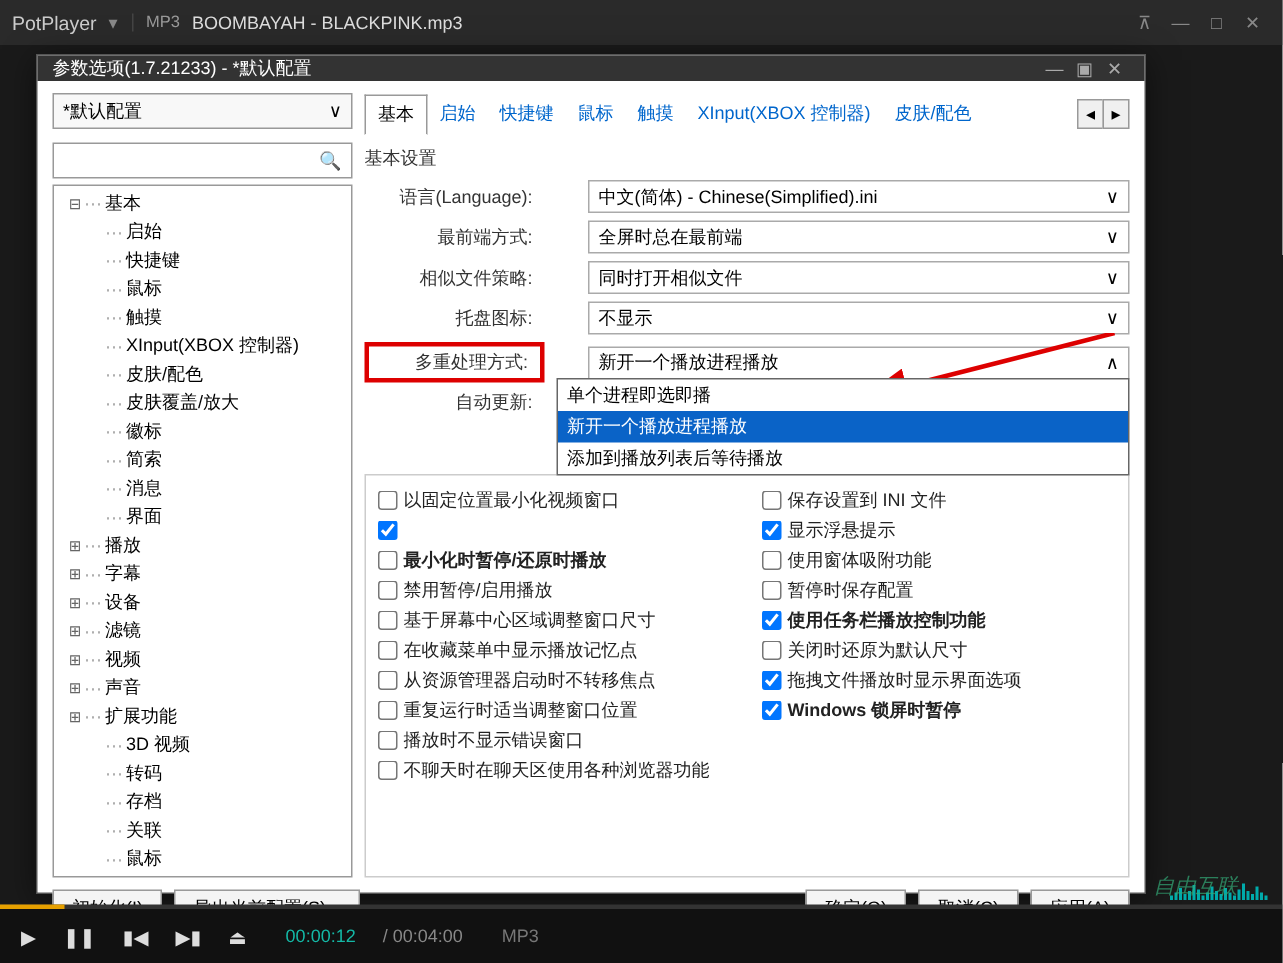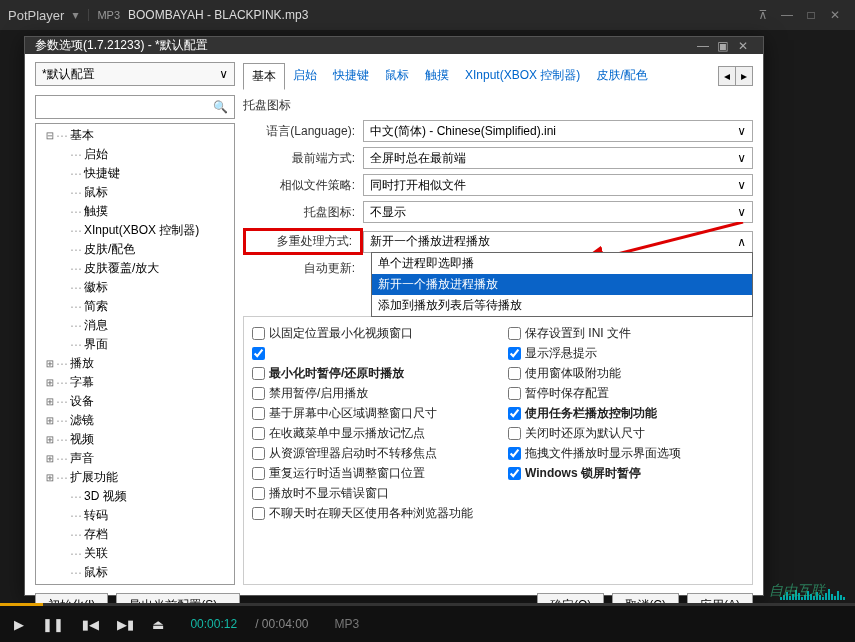--- a/index.html
+++ b/index.html
@@ -35,21 +35,21 @@
 .tnode .exp { width: 12px; text-align: center; color: #666; font-size: 10px; }
 .tnode .dots { color: #aaa; margin-right: 2px; }
 .tnode .lbl { color: #000; }
 .tnode.l1 { padding-left: 8px; }
 .tnode.l2 { padding-left: 34px; }
 
 .rightcol { flex: 1; display: flex; flex-direction: column; min-width: 0; }
 .group-title { font-size: 12px; color: #333; padding: 2px 0 6px 0; }
 .formrow { display: flex; align-items: center; margin-bottom: 5px; }
 .formrow .flabel { width: 120px; text-align: right; padding-right: 8px; color: #333; }
-.formrow .fcombo { flex: 1; height: 22px; border: 1px solid #aaa; display: flex; align-items: center; justify-content: space-between; padding: 0 6px; background: #fff; }
+.formrow .fcombo { flex: 1; height: 22px; border: 1px solid #aaa; display: flex; align-items: center; justify-content: space-between; padding: 0 6px; background: #fff; margin-left: 29px; }
 .formrow.hl .flabel { border: 3px solid #d00; padding: 2px 8px 2px 18px; width: 120px; }
 .formrow.hl { position: relative; }
 
 .dropdown { position: absolute; left: 128px; top: 24px; right: 0; background: #fff; border: 1px solid #666; z-index: 10; }
 .dropdown .opt { padding: 2px 6px; cursor: pointer; }
 .dropdown .opt.sel { background: #0a63c7; color: #fff; }
 
 .arrow-svg { position: absolute; left: 330px; top: -6px; pointer-events: none; }
 
 .chkgrid { border: 1px solid #ccc; flex: 1; padding: 8px; display: grid; grid-template-columns: 1fr 1fr; gap: 3px 20px; align-content: start; margin-top: 34px; }
@@ -229,21 +229,21 @@
               <span class="lbl">关联</span>
             </div>
             <div class="tnode l2">
               <span class="dots">⋯</span>
               <span class="lbl">鼠标</span>
             </div>
           </div>
       </div>
 
       <div class="rightcol">
-        <div class="group-title">托盘图标</div>
+        <div class="group-title">基本设置</div>
 
         <div class="formrow">
           <div class="flabel">语言(Language):</div>
           <div class="fcombo">
               <span>中文(简体) - Chinese(Simplified).ini</span>
               <span>∨</span>
             </div>
         </div>
         <div class="formrow">
           <div class="flabel">最前端方式:</div>

